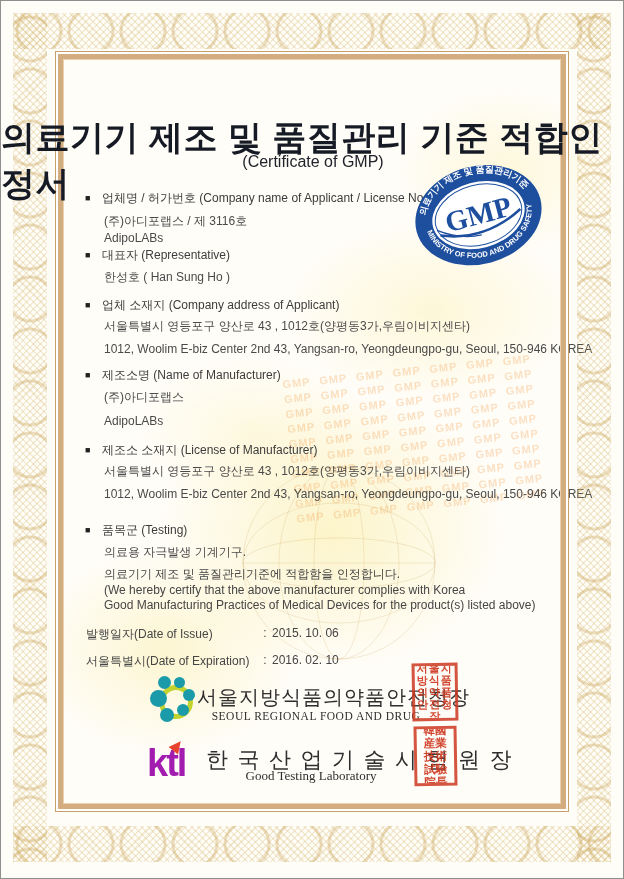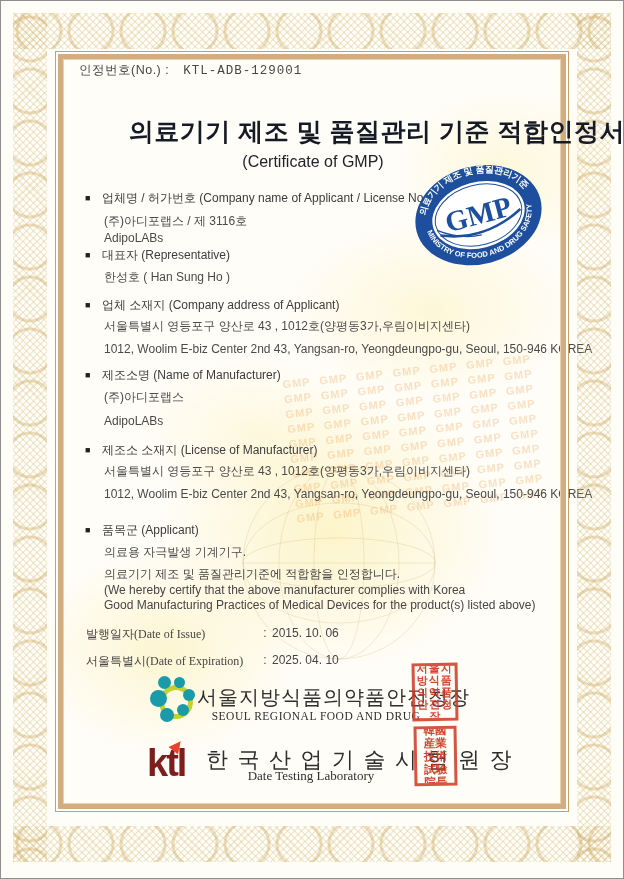--- a/index.html
+++ b/index.html
@@ -52,47 +52,47 @@
     transform:rotate(-6deg); overflow:hidden;
     color:rgba(242,166,90,.34); font-size:11px; line-height:15px; font-weight:bold;
     word-spacing:5px; letter-spacing:1px;
   }
   .wm-globe { position:absolute; left:238px; top:462px; z-index:0; opacity:.55; }
   
   .abs { position:absolute; z-index:2; }
   .certno { top:61px; left:78px; font-size:12.5px; color:#474747; letter-spacing:.5px; }
   .certno .num { font-family:"Liberation Mono","DejaVu Sans Mono",monospace; margin-left:14px; letter-spacing:1px; }
   .title {
-    top:114px; left:0; width:624px; text-align:right;
-    font-size:25px; font-weight:800; color:#161a24; letter-spacing:.5px;
+    top:114px; left:0; width:624px; text-align:left;
+    font-size:34px; font-weight:800; color:#161a24; letter-spacing:.5px;
   }
   .subtitle { top:152px; left:0; width:624px; text-align:center; font-size:16px; color:#20232b; }
   .gmpseal { top:163px; left:412px; z-index:2; transform:rotate(-15deg); }
   .bullet { position:absolute; left:84px; font-size:9px; color:#222; }
   .flabel  { position:absolute; left:101px; font-size:12px; color:#3c3c3c; white-space:nowrap; }
   .fval    { position:absolute; left:103px; font-size:12px; color:#4a4a4a; white-space:nowrap; }
   .stmt    { position:absolute; left:103px; font-size:12px; color:#454545; white-space:nowrap; }
   .daterow { position:absolute; left:85px; font-size:12px; color:#454545; display:flex; }
-  .daterow .dl { width:172px;font-family:Liberation Serif, serif; }
+  .daterow .dl { width:172px; }
   .daterow .ds { width:14px; text-align:center; }
   
   .org-ko   { position:absolute; font-family:"Liberation Serif","DejaVu Serif",serif; color:#2e2e2e; white-space:nowrap; }
   .org-en   { position:absolute; font-family:"Liberation Serif","DejaVu Serif",serif; color:#2e2e2e; text-align:center; }
   .fda-ko   { left:196px; top:683px; font-size:20px; letter-spacing:1px; }
   .fda-en1  { left:160px; top:709px; width:310px; font-size:11.5px; letter-spacing:.5px; }
   .fda-en2  { left:160px; top:723px; width:310px; font-size:11.5px; letter-spacing:.5px; }
   .ktl-ko   { left:205px; top:744px; font-size:22px; letter-spacing:2px; }
   .ktl-en   { left:160px; top:767px; width:300px; font-size:13px; }
   
   .fdalogo { position:absolute; left:150px; top:676px; width:46px; height:46px; z-index:2; }
   .fdalogo .ring { position:absolute; left:8px; top:8px; width:24px; height:24px; border:5px solid #c2d32f; border-radius:50%; }
   .fdalogo i { position:absolute; background:#1b9aaa; border-radius:50%; }
   
   .ktllogo { position:absolute; left:146px; top:740px; width:56px; height:46px; z-index:2; }
-  .ktllogo .txt { font-size:38px; font-weight:800; color:#7f1d1d; letter-spacing:-2px; line-height:44px; font-family:"Liberation Sans",sans-serif; }
+  .ktllogo .txt { font-size:38px; font-weight:800; color:#a21caf; letter-spacing:-2px; line-height:44px; font-family:"Liberation Sans",sans-serif; }
   .ktllogo .arrow {
     position:absolute; left:24px; top:-1px; width:0; height:0;
     border-left:6px solid transparent; border-right:6px solid transparent;
     border-bottom:12px solid #e8432e; transform:rotate(38deg);
   }
   
   .stamp {
     position:absolute; z-index:3; box-sizing:border-box;
     border:3px solid rgba(205,55,32,.85); color:rgba(205,55,32,.92);
     display:flex; align-items:center; justify-content:center; text-align:center;
@@ -118,23 +118,20 @@
     <g fill="none" stroke="rgba(196,152,74,.35)" stroke-width="1">
       <circle cx="100" cy="100" r="96"></circle>
       <ellipse cx="100" cy="100" rx="60" ry="96"></ellipse>
       <ellipse cx="100" cy="100" rx="25" ry="96"></ellipse>
       <line x1="4" y1="100" x2="196" y2="100"></line>
       <ellipse cx="100" cy="100" rx="96" ry="60"></ellipse>
       <ellipse cx="100" cy="100" rx="96" ry="25"></ellipse>
     </g>
   </svg>
 
-  <div class="abs certno">
-    <span>인정번호(No.) :</span><span class="num">KTL-ADB-129001</span>
-  </div>
 
   <div class="abs title">의료기기 제조 및 품질관리 기준 적합인정서</div>
   <div class="abs subtitle">(Certificate of GMP)</div>
 
   <div class="abs gmpseal">
     <svg width="132" height="102" viewBox="0 0 132 102">
       <ellipse cx="66" cy="51" rx="64" ry="49" fill="#1e4f9e"></ellipse>
       <ellipse cx="66" cy="51" rx="47" ry="33" fill="#ffffff"></ellipse>
       <ellipse cx="66" cy="51" rx="44" ry="30" fill="none" stroke="#1e4f9e" stroke-width="1"></ellipse>
       <path id="arcTop" d="M 12,51 A 54,42 0 0 1 120,51" fill="none"></path>
@@ -169,52 +166,52 @@
   <div class="flabel" style="top:366px">제조소명 (Name of Manufacturer)</div>
   <div class="fval" style="top:388px">(주)아디포랩스</div>
   <div class="fval" style="top:413px">AdipoLABs</div>
 
   <span class="bullet" style="top:444px">■</span>
   <div class="flabel" style="top:441px">제조소 소재지 (License of Manufacturer)</div>
   <div class="fval" style="top:462px">서울특별시 영등포구 양산로 43 , 1012호(양평동3가,우림이비지센타)</div>
   <div class="fval" style="top:486px">1012, Woolim E-biz Center 2nd 43, Yangsan-ro, Yeongdeungpo-gu, Seoul, 150-946 KOREA</div>
 
   <span class="bullet" style="top:524px">■</span>
-  <div class="flabel" style="top:521px">품목군 (Applicant)</div>
+  <div class="flabel" style="top:521px">품목군 (Testing)</div>
   <div class="fval" style="top:543px">의료용 자극발생 기계기구.</div>
 
   <div class="stmt" style="top:565px">의료기기 제조 및 품질관리기준에 적합함을 인정합니다.</div>
   <div class="stmt" style="top:597px">Good Manufacturing Practices of Medical Devices for the product(s) listed above)</div>
   <div class="stmt" style="top:582px">(We hereby certify that the above manufacturer complies with Korea</div>
 
   <div class="daterow" style="top:625px">
     <span class="dl">발행일자(Date of Issue)</span>
     <span class="ds">:</span>
     <span>2015. 10. 06</span>
   </div>
   <div class="daterow" style="top:652px">
     <span class="dl">서울특별시(Date of Expiration)</span>
     <span class="ds">:</span>
-    <span>2025. 04. 10</span>
+    <span>2016. 02. 10</span>
   </div>
 
   <div class="fdalogo">
     <span class="ring"></span>
     <i style="left:-1px; top:13px; width:17px; height:17px;"></i>
     <i style="left:7px;  top:-1px; width:13px; height:13px;"></i>
     <i style="left:23px; top:0px;  width:11px; height:11px;"></i>
     <i style="left:32px; top:12px; width:12px; height:12px;"></i>
     <i style="left:26px; top:27px; width:12px; height:12px;"></i>
     <i style="left:9px;  top:31px; width:14px; height:14px;"></i>
   </div>
   <div class="org-ko fda-ko">서울지방식품의약품안전청장</div>
   <div class="org-en fda-en1">SEOUL REGIONAL FOOD AND DRUG</div>
   <div class="stamp fda">서울지방식품의약품안전청장</div>
 
   <div class="ktllogo">
     <span class="txt">ktl</span>
     <span class="arrow"></span>
   </div>
   <div class="org-ko ktl-ko">한 국 산 업 기 술 시 험 원 장</div>
-  <div class="org-en ktl-en">Date Testing Laboratory</div>
+  <div class="org-en ktl-en">Good Testing Laboratory</div>
   <div class="stamp ktl">韓國産業技術試驗院長</div>
 
 </div>
 
 </body></html>

